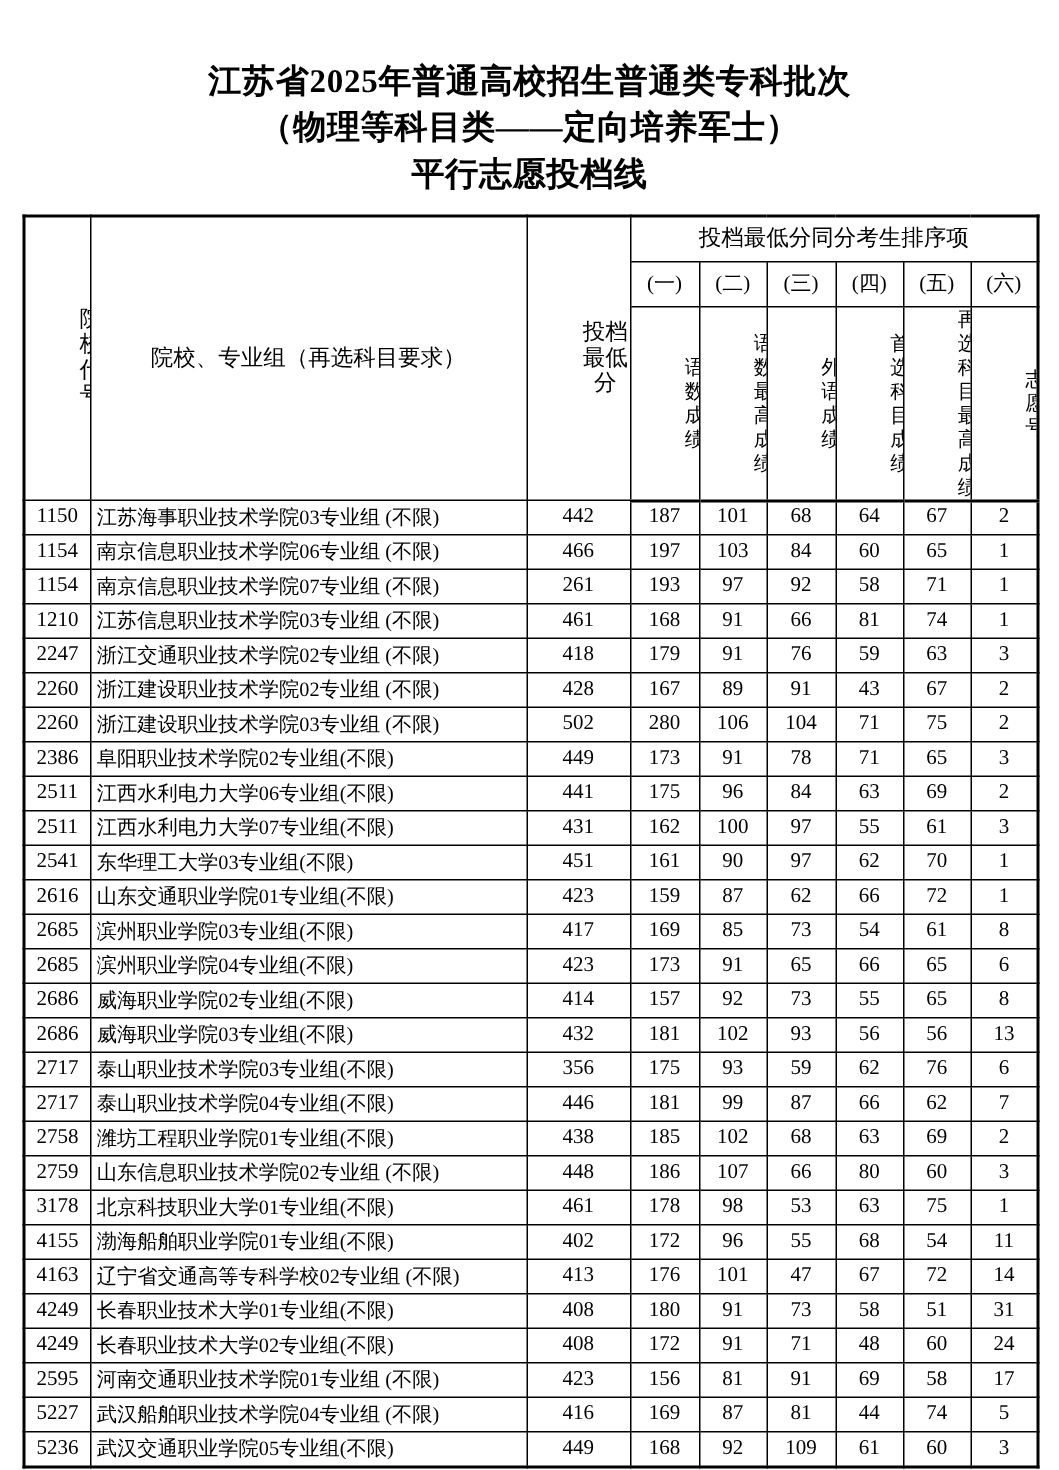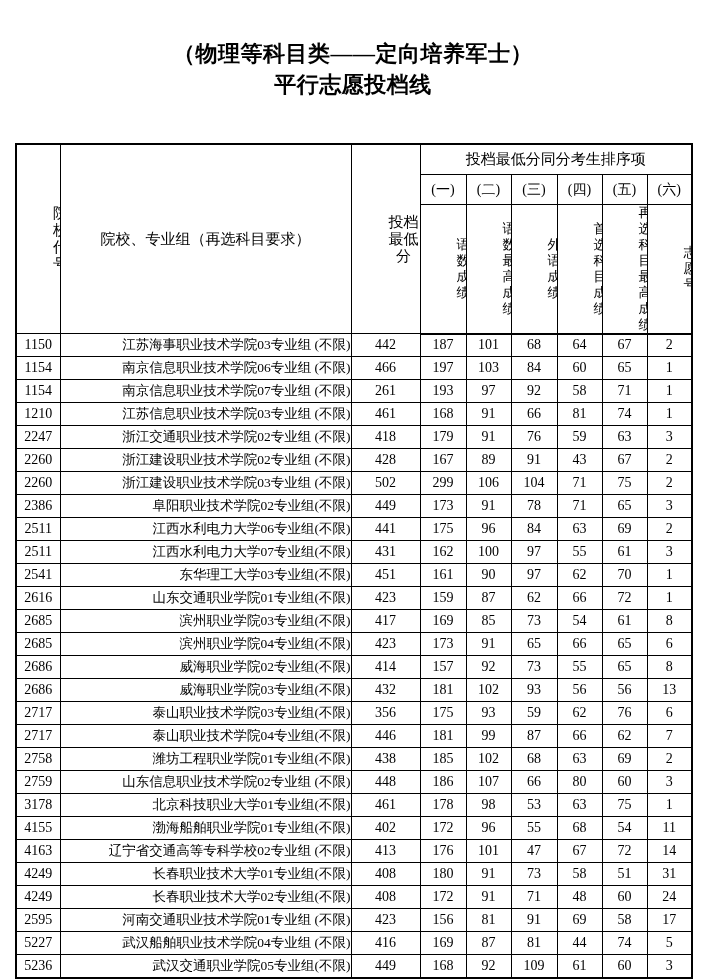--- a/index.html
+++ b/index.html
@@ -47,39 +47,40 @@
   tr.h-row-3 th { height: 70px; font-size: 13.5px; line-height: 16px; border-bottom: 2px solid #000; }
   th.rowspan-head { border-bottom: 2px solid #000; }
   .pre { white-space: pre-line; padding-left: 36px; }
   tbody td {
     height: 23px;
     font-size: 14px;
     line-height: 16px;
     white-space: nowrap;
   }
   tbody td.name-cell {
-    text-align: right;
+    text-align: left;
     padding-left: 4px;
     font-size: 13.5px;
   }
   .footer {
     position: absolute;
     top: 943px;
     left: 0;
     width: 100%;
     text-align: center;
     font-size: 14px;
   }
 </style>
 </head>
 <body>
 
 <div class="page">
 
   <div class="title-block">
+    <div>江苏省2025年普通高校招生普通类专科批次</div>
     <div>（物理等科目类——定向培养军士）</div>
     <div>平行志愿投档线</div>
   </div>
 
   <table class="score-table">
     <colgroup>
       <col style="width:44px">
       <col style="width:291px">
       <col style="width:69px">
       <col style="width:46px">
@@ -190,21 +191,21 @@
           <td>89</td>
           <td>91</td>
           <td>43</td>
           <td>67</td>
           <td>2</td>
         </tr>
         <tr>
           <td>2260</td>
           <td class="name-cell">浙江建设职业技术学院03专业组 (不限)</td>
           <td>502</td>
-          <td>299</td>
+          <td>280</td>
           <td>106</td>
           <td>104</td>
           <td>71</td>
           <td>75</td>
           <td>2</td>
         </tr>
         <tr>
           <td>2386</td>
           <td class="name-cell">阜阳职业技术学院02专业组(不限)</td>
           <td>449</td>

